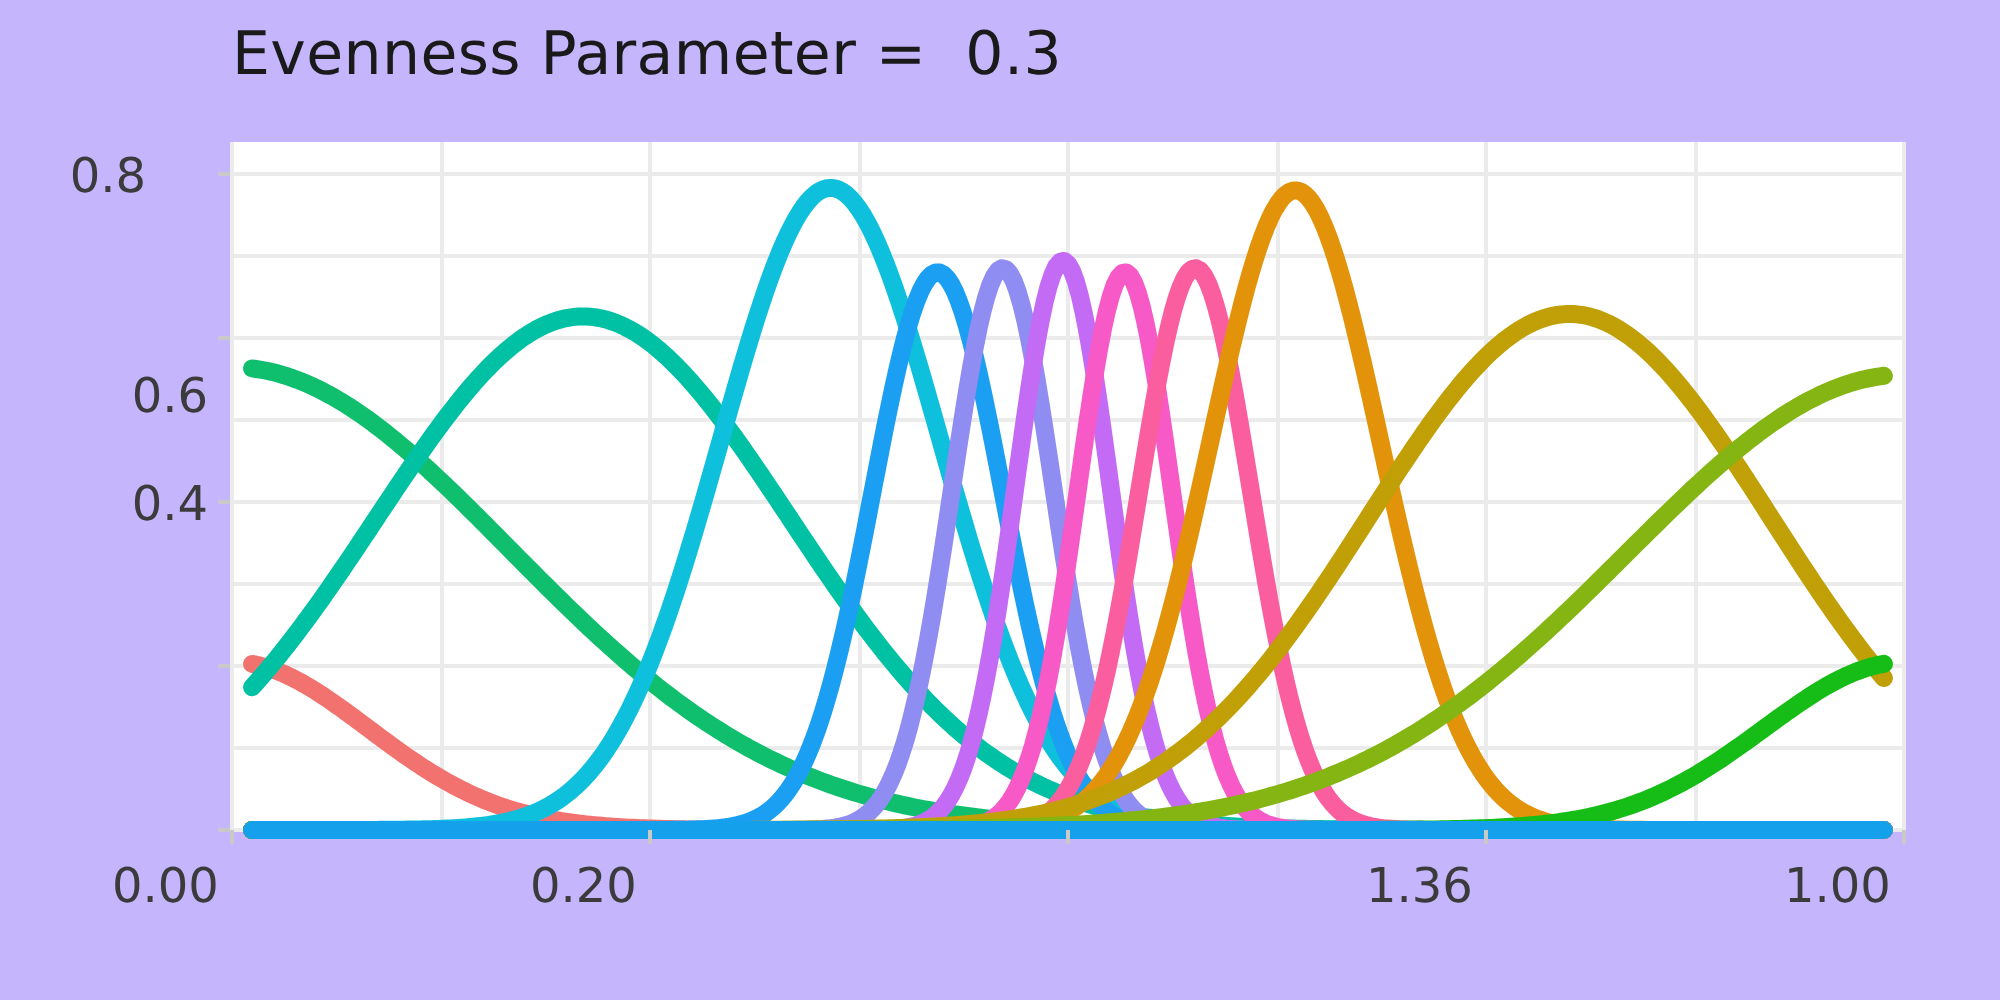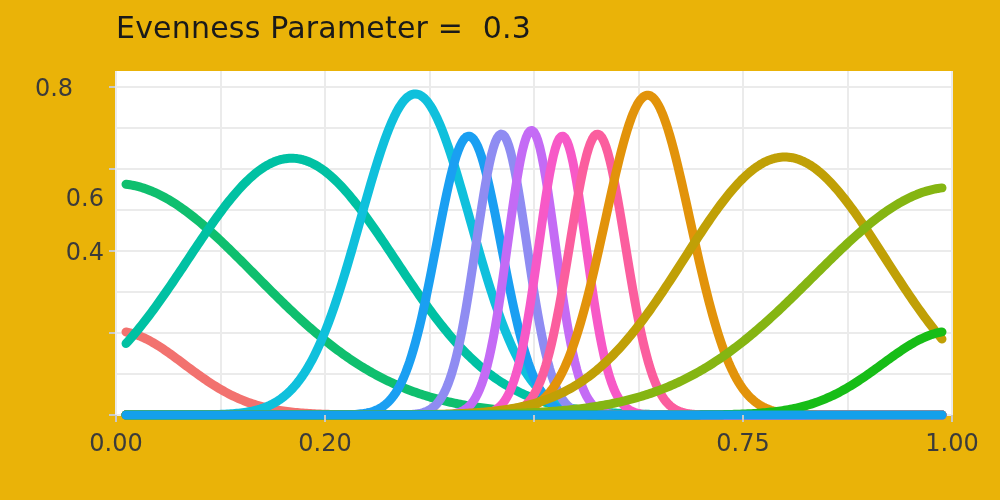--- a/index.html
+++ b/index.html
@@ -1,18 +1,18 @@
 <!DOCTYPE html>
 <html><head>
 <meta charset="utf-8">
 <style>
   html,body{margin:0;padding:0;background:#ffffff;}
   body{width:1000px;height:500px;overflow:hidden;
        font-family:"DejaVu Sans","Liberation Sans",sans-serif;}
-  #figure{position:relative;width:1000px;height:500px;background:#eab308;}
+  #figure{position:relative;width:1000px;height:500px;background:#c4b5fd;}
 
   #title{
     position:absolute;left:116px;top:8px;width:884px;
     font-size:30px;color:#1a1a1a;letter-spacing:0.2px;
     white-space:pre;text-align:left;line-height:40px;
   }
 
   #plot{
     position:absolute;left:116px;top:71px;
     width:836px;height:344px;
@@ -26,21 +26,21 @@
 
   #curves{position:absolute;inset:0;overflow:visible;}
 
   .ytick{
     position:absolute;right:0;width:100px;text-align:right;
     font-size:24px;color:#3b3b3b;transform:translateY(-13px);
   }
   #yticks{position:absolute;left:0;top:71px;width:104px;height:344px;}
 
   .xtick{
-    position:absolute;top:0;width:120px;text-align:center;
+    position:absolute;top:0;width:120px;text-align:left;
     font-size:24px;color:#3b3b3b;transform:translateX(-60px);
   }
   #xticks{position:absolute;left:116px;top:429px;width:836px;height:40px;}
 
   .tickmark{position:absolute;background:#c9c9c9;}
   .tickmark.y{right:0;width:7px;height:2px;}
   .tickmark.x{top:0;width:2px;height:7px;}
   #ytickmarks{position:absolute;left:0;top:71px;width:116px;height:344px;}
   #xtickmarks{position:absolute;left:116px;top:415px;width:836px;height:12px;}
 </style>
@@ -106,17 +106,17 @@
   <div id="xtickmarks">
       <div class="tickmark x" style="left: -1px;"></div>
       <div class="tickmark x" style="left: 208px;"></div>
       <div class="tickmark x" style="left: 417px;"></div>
       <div class="tickmark x" style="left: 626px;"></div>
       <div class="tickmark x" style="left: 835px;"></div>
     </div>
   <div id="xticks">
       <div class="xtick" style="left: 0px;">0.00</div>
       <div class="xtick" style="left: 209px;">0.20</div>
-      <div class="xtick" style="left: 627px;">0.75</div>
+      <div class="xtick" style="left: 627px;">1.36</div>
       <div class="xtick" style="left: 836px;">1.00</div>
     </div>
 
 </div>
 
 </body></html>

